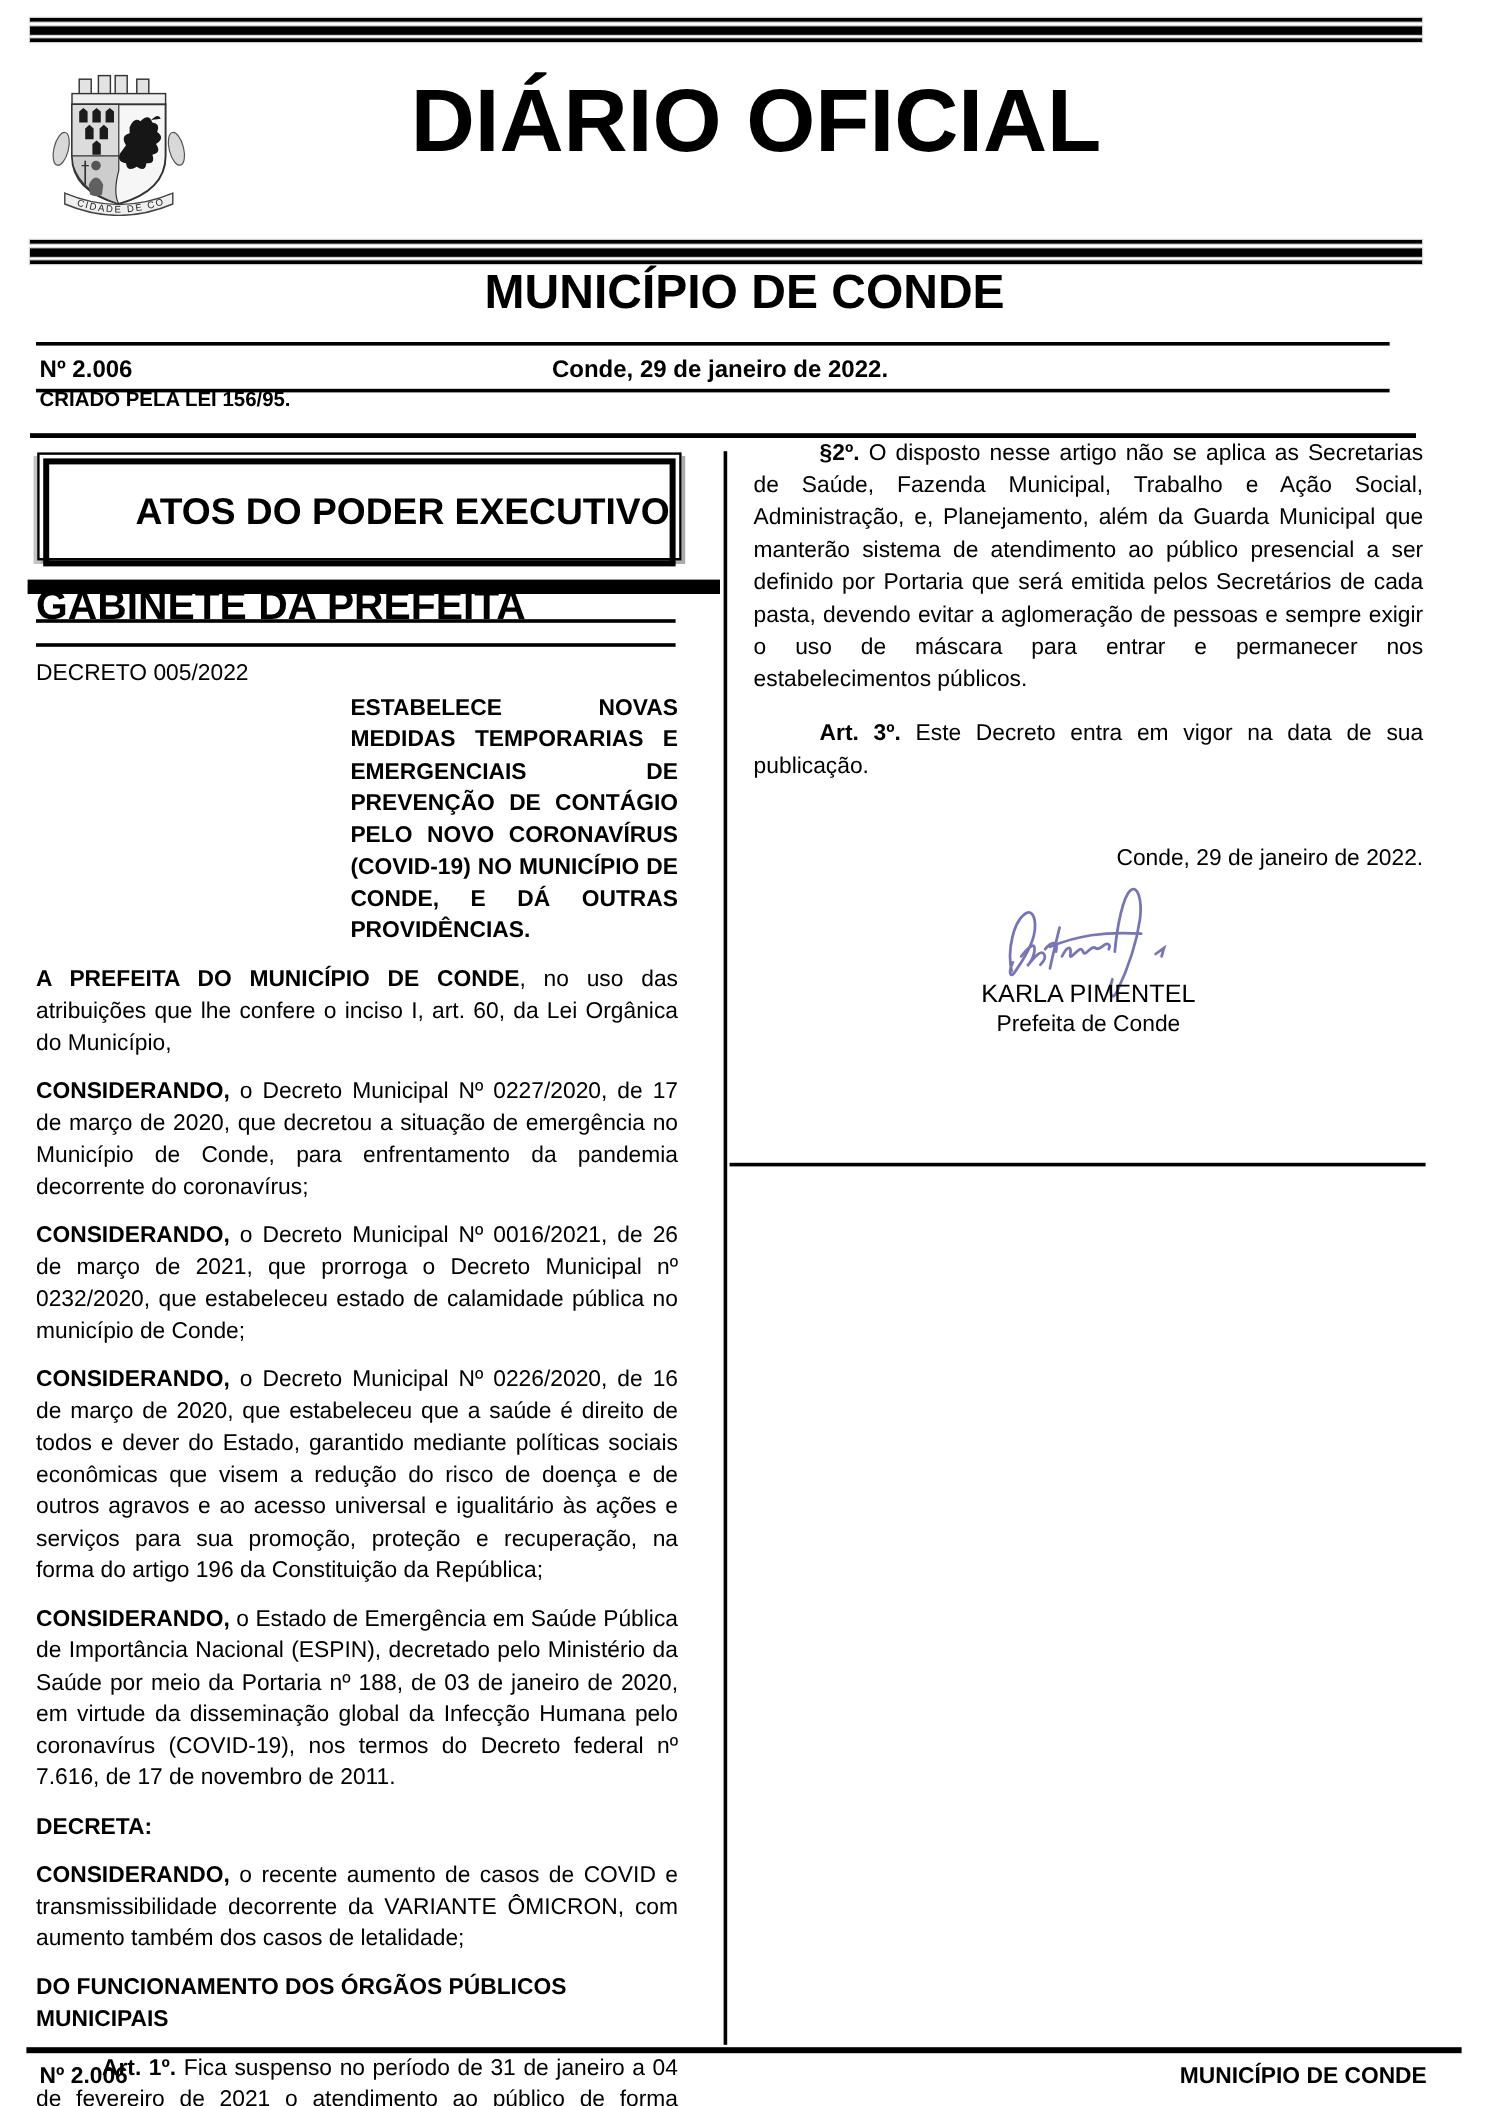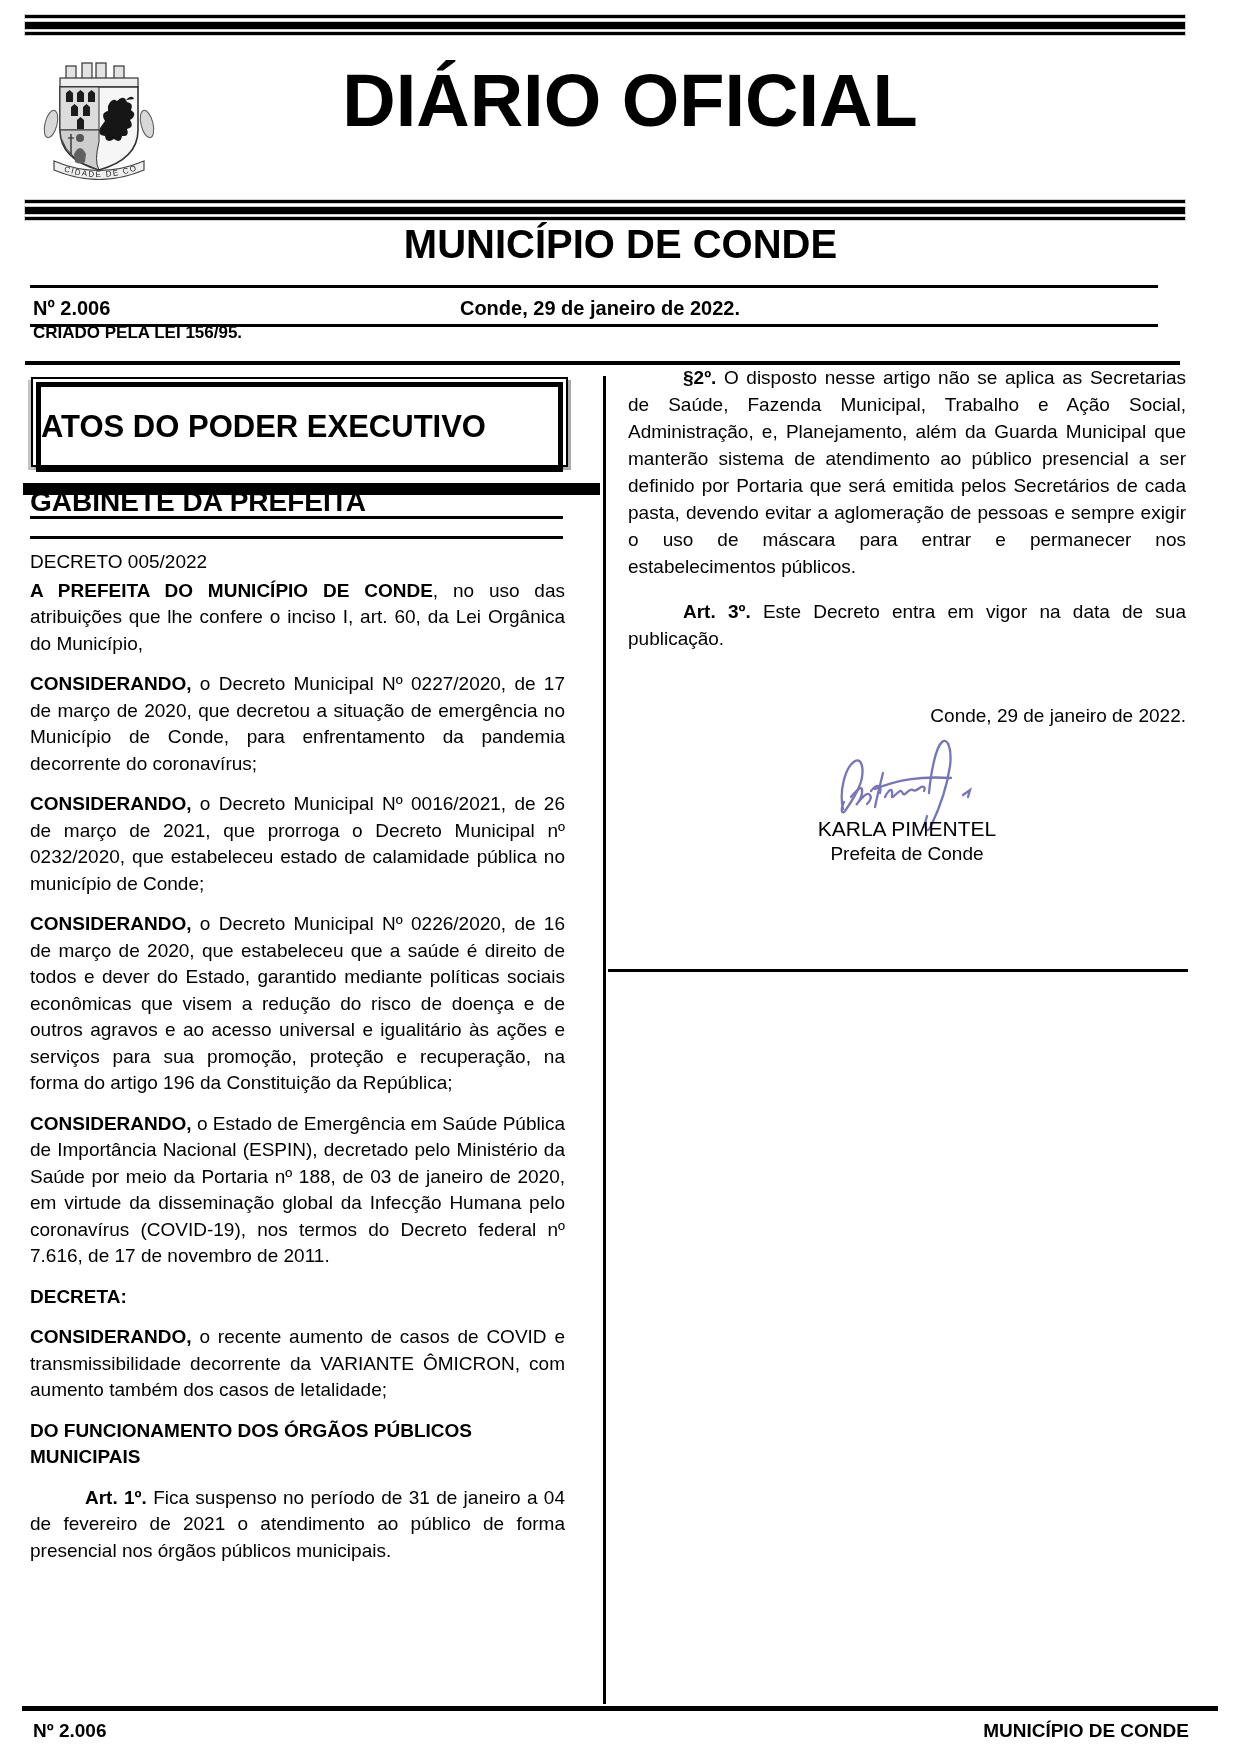--- a/index.html
+++ b/index.html
@@ -14,24 +14,24 @@
   .gazette-title{position:absolute;left:190px;top:58px;width:880px;text-align:center;
         font-size:74px;font-weight:bold;letter-spacing:0px;white-space:nowrap;}
   .muni-title{position:absolute;left:0;top:222px;width:1241px;text-align:center;
         font-size:40px;font-weight:bold;}
   .edition{position:absolute;left:33px;top:297px;font-size:20px;font-weight:bold;}
   .dateline-top{position:absolute;left:0;top:297px;width:1200px;text-align:center;
         font-size:20px;font-weight:bold;}
   .created{position:absolute;left:33px;top:323px;font-size:17px;font-weight:bold;}
   .atos-box{position:absolute;left:31px;top:377px;width:527px;height:80px;
         border:2px solid #000;padding:3px;box-shadow:3px 3px 0 #ababab,-3px 3px 0 #c4c4c4;}
-  .atos-inner{border:5px solid #000;height:100%;display:flex;align-items:center;justify-content:flex-start;}
+  .atos-inner{border:5px solid #000;height:100%;display:flex;align-items:center;justify-content:flex-end;}
   .atos-inner span{font-size:31px;font-weight:bold;white-space:nowrap;}
   .black-bar{position:absolute;left:23px;top:483px;width:577px;height:12px;background:#000;}
-  .cabinet{position:absolute;left:30px;top:486px;font-size:28px;font-weight:bold;}
+  .cabinet{position:absolute;left:30px;top:486px;font-size:34px;font-weight:bold;}
   .vdivider{position:absolute;left:603px;top:376px;width:3px;height:1328px;background:#000;}
   
   .col{position:absolute;font-size:19px;line-height:26.5px;text-align:justify;}
   .col-left{left:30px;top:549px;width:535px;}
   .col-right{left:628px;top:364px;width:558px;line-height:27px;}
   .col p{margin:0 0 14px;}
   .col p.tight{margin-bottom:0;}
   .lead{font-weight:bold;}
   .findent{text-indent:55px;}
   .decree-number{font-weight:normal;margin-bottom:2px;}
@@ -132,20 +132,21 @@
 
   <div class="black-bar"></div>
   <div class="cabinet">GABINETE DA PREFEITA</div>
   <div class="rule" style="left:30px;top:516px;width:533px;height:3px"></div>
   <div class="rule" style="left:30px;top:536px;width:533px;height:3px"></div>
 
   <div class="vdivider"></div>
 
   <div class="col col-left">
     <div class="decree-number">DECRETO 005/2022</div>
+    <div class="summary-block">ESTABELECE NOVAS MEDIDAS TEMPORARIAS E EMERGENCIAIS DE PREVENÇÃO DE CONTÁGIO PELO NOVO CORONAVÍRUS (COVID-19) NO MUNICÍPIO DE CONDE, E DÁ OUTRAS PROVIDÊNCIAS.</div>
     <p><span class="lead">A PREFEITA DO MUNICÍPIO DE CONDE</span><span>, no uso das atribuições que lhe confere o inciso I, art. 60, da Lei Orgânica do Município,</span></p>
     <p><span class="lead">CONSIDERANDO,</span><span> o Decreto Municipal Nº 0227/2020, de 17 de março de 2020, que decretou a situação de emergência no Município de Conde, para enfrentamento da pandemia decorrente do coronavírus;</span></p>
     <p><span class="lead">CONSIDERANDO,</span><span> o Decreto Municipal Nº 0016/2021, de 26 de março de 2021, que prorroga o Decreto Municipal nº 0232/2020, que estabeleceu estado de calamidade pública no município de Conde;</span></p>
     <p><span class="lead">CONSIDERANDO,</span><span> o Decreto Municipal Nº 0226/2020, de 16 de março de 2020, que estabeleceu que a saúde é direito de todos e dever do Estado, garantido mediante políticas sociais econômicas que visem a redução do risco de doença e de outros agravos e ao acesso universal e igualitário às ações e serviços para sua promoção, proteção e recuperação, na forma do artigo 196 da Constituição da República;</span></p>
     <p><span class="lead">CONSIDERANDO,</span><span> o Estado de Emergência em Saúde Pública de Importância Nacional (ESPIN), decretado pelo Ministério da Saúde por meio da Portaria nº 188, de 03 de janeiro de 2020, em virtude da disseminação global da Infecção Humana pelo coronavírus (COVID-19), nos termos do Decreto federal nº 7.616, de 17 de novembro de 2011.</span></p>
     <p><span class="lead">DECRETA:</span></p>
     <p><span class="lead">CONSIDERANDO,</span><span> o recente aumento de casos de COVID e transmissibilidade decorrente da VARIANTE ÔMICRON, com aumento também dos casos de letalidade;</span></p>
     <div class="chapter">DO FUNCIONAMENTO DOS ÓRGÃOS PÚBLICOS MUNICIPAIS</div>
     <p class="findent tight"><span class="lead">Art. 1º.</span><span> Fica suspenso no período de 31 de janeiro a 04 de fevereiro de 2021 o atendimento ao público de forma presencial nos órgãos públicos municipais.</span></p>
 

